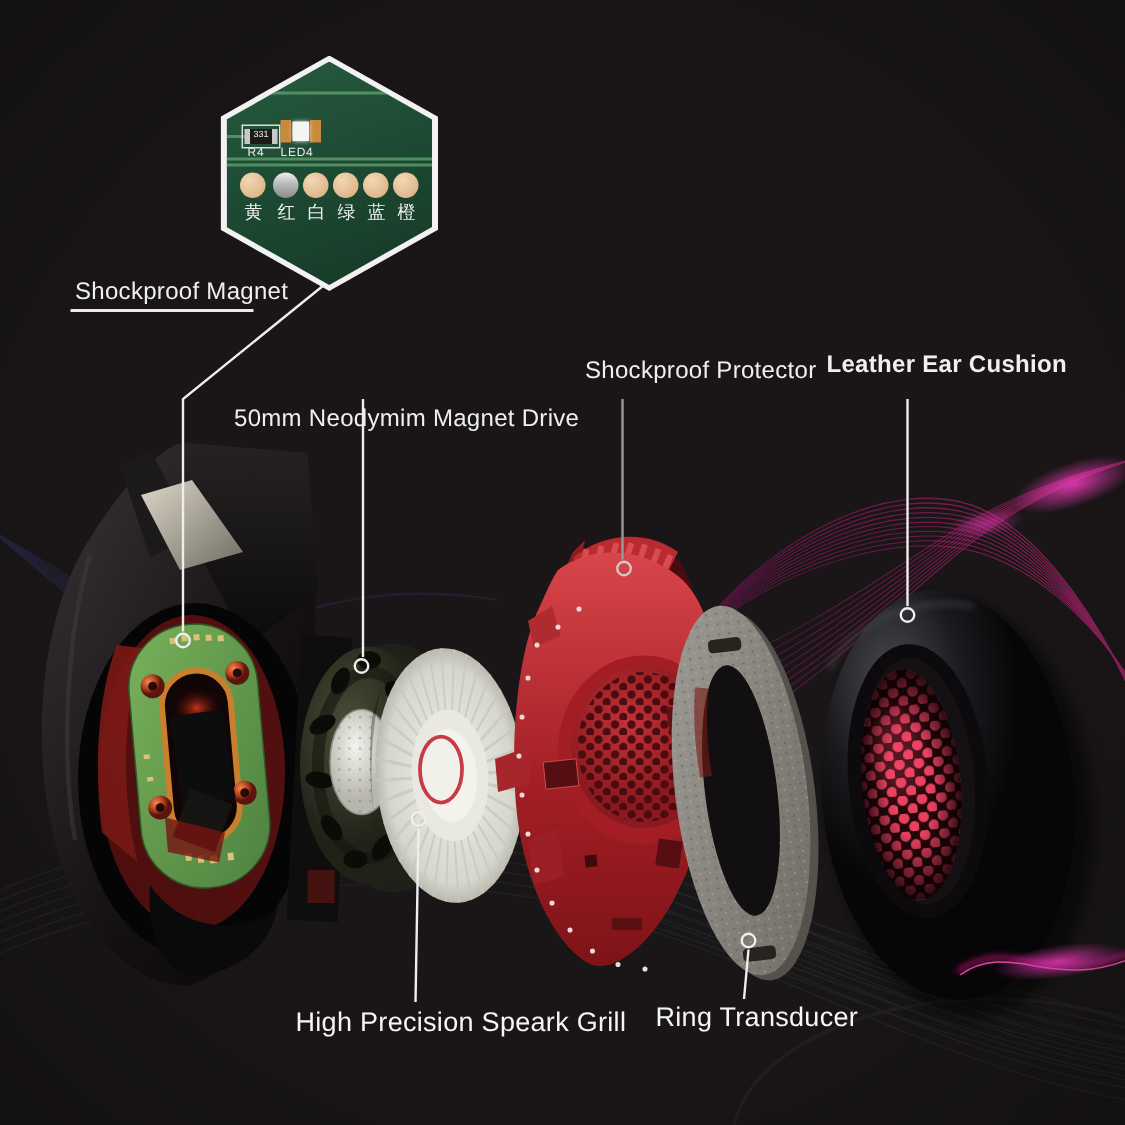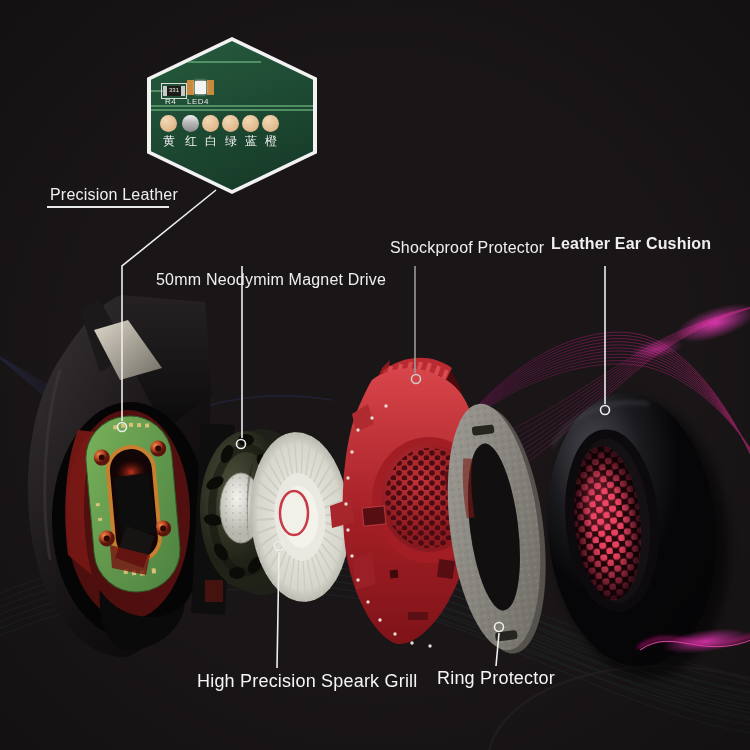--- a/index.html
+++ b/index.html
@@ -3,21 +3,21 @@
 <meta charset="utf-8">
 <style>
   html,body{margin:0;padding:0;background:#0c0a0b;}
   .stage{position:relative;width:750px;height:750px;overflow:hidden;
          background:#1a1617;font-family:"Liberation Sans",sans-serif;}
   .stage svg{position:absolute;left:0;top:0;}
   .label{position:absolute;color:#efefef;font-size:16px;white-space:nowrap;letter-spacing:.2px;}
   .label.big{font-size:18px;color:#f5f5f5;}
   .underline{position:absolute;height:2px;background:#e9e9e9;}
   
-  .hex{position:absolute;left:147px;top:37px;width:170px;height:157px;
+  .hex{position:absolute;left:147px;top:37px;width:145px;height:157px;
        clip-path:polygon(50% 0,100% 26%,100% 74%,50% 100%,0 74%,0 26%);background:#f2f2f2;}
   .hex-in{position:absolute;inset:4px;clip-path:polygon(50% 0,100% 26%,100% 74%,50% 100%,0 74%,0 26%);
        background:linear-gradient(160deg,#265c3e 0%,#1e4b34 45%,#153826 100%);}
   .trace{position:absolute;background:#5b9a6b;opacity:.85;}
   .r4box{position:absolute;left:10px;top:42px;width:24px;height:14px;border:1px solid #dcdcdc;}
   .r4chip{position:absolute;inset:2px 1px;background:linear-gradient(90deg,#c8c8c8 0 18%,#1c1c16 18% 82%,#c8c8c8 82%);
        color:#eee;font-size:6px;line-height:8px;text-align:center;}
   .led4{position:absolute;left:36px;top:39px;width:27px;height:15px;
        background:linear-gradient(90deg,#c98a3c 0 27%,rgba(0,0,0,0) 27% 73%,#c98a3c 73%);}
   .led4core{position:absolute;left:8px;top:1px;width:11px;height:13px;background:#f4f4f2;box-shadow:0 0 3px #fff;}
@@ -397,21 +397,21 @@
       <div class="pad" style="left:111px;"></div>
       <span class="cn" style="left:10px;">黄</span>
       <span class="cn" style="left:32px;">红</span>
       <span class="cn" style="left:52px;">白</span>
       <span class="cn" style="left:72px;">绿</span>
       <span class="cn" style="left:92px;">蓝</span>
       <span class="cn" style="left:112px;">橙</span>
     </div>
   </div>
 
-  <div class="label" style="left:50px;top:186px;">Precision Leather</div>
+  <div class="label" style="left:50px;top:186px;">Shockproof Magnet</div>
   <div class="underline" style="left:47px;top:206px;width:122px;"></div>
   <div class="label" style="left:156px;top:239px;margin-top:32px;">50mm Neodymim Magnet Drive</div>
   <div class="label" style="left:378px;top:239px;padding-left:12px;">Shockproof Protector</div>
   <div class="label" style="left:551px;top:235px;font-weight:bold;">Leather Ear Cushion</div>
   <div class="label big" style="left:197px;top:671px;">High Precision Speark Grill</div>
-  <div class="label big" style="left:437px;top:668px;">Ring Protector</div>
+  <div class="label big" style="left:437px;top:668px;">Ring Transducer</div>
 
 </div>
 
 </body></html>

